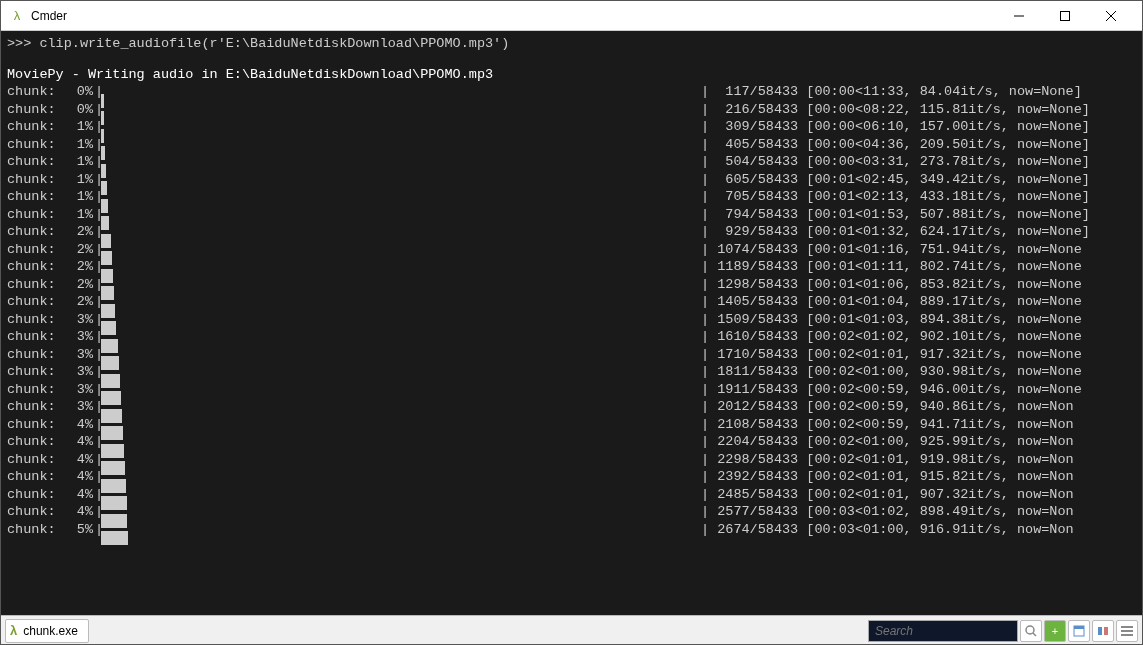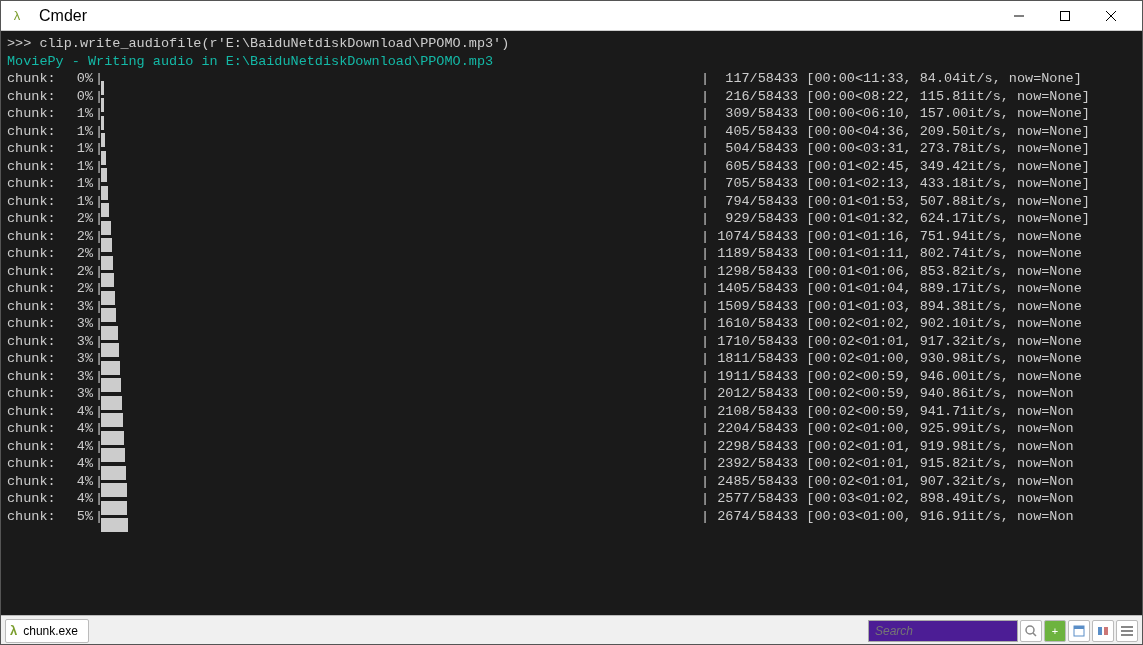--- a/index.html
+++ b/index.html
@@ -19,42 +19,42 @@
     padding: 0 8px;
     border-bottom: 1px solid #ccc;
   }
   .titlebar .icon {
     width: 16px; height: 16px;
     display: inline-flex; align-items: center; justify-content: center;
     margin-right: 6px;
     font-size: 13px;
     color: #7b9e2e;
   }
-  .titlebar .title { font-size: 16px; color: #000; margin-left: 8px; }
+  .titlebar .title { font-size: 12px; color: #000; }
   .winbtns { margin-left: auto; display: flex; }
   .winbtn {
     width: 46px; height: 30px;
     display: flex; align-items: center; justify-content: center;
     font-size: 11px; color: #000;
   }
   .winbtn svg { width: 10px; height: 10px; stroke: #000; }
   .terminal {
     background: #1a1a1a;
     color: #ccc;
     font-family: Consolas, "Courier New", monospace;
     font-size: 13.5px;
     line-height: 17.5px;
     height: 584px;
     padding: 4px 6px;
     white-space: pre;
     overflow: hidden;
     position: relative;
   }
   .terminal .cmdline { color: #ccc; }
-  .terminal .status { color: #14b8a6; }
+  .terminal .status { color: #ffffff; margin-top: 13px; }
   .row { display: flex; align-items: center; }
   .row .lbl { width: 52px; }
   .row .pct { width: 36px; text-align: right; padding-right:2px;}
   .row .sep1 { width: 6px; }
   .row .bar { width: 600px; position: relative; }
   .row .bar .fill { position: absolute; left: 0; top: 2px; height: 14px; background: #ccc; }
   .row .stats { flex: 1; color: #ccc; }
   .statusbar {
     height: 30px;
     background: #f0f0f0;
@@ -75,21 +75,21 @@
   .tab .lambda { color: #7b9e2e; font-weight: bold; margin-right: 6px; font-size: 13px;}
   .rightctrls {
     margin-left: auto;
     display: flex; align-items: center; gap: 2px;
   }
   .search {
     width: 150px; height: 22px;
     border: 1px solid #aaa;
     font-size: 12px; font-style: italic; color: #888;
     padding: 0 6px;
-    background: #4c1d95;
+    background: #0f172a;
   }
   .ctrlbtn {
     width: 22px; height: 22px;
     border: 1px solid #bbb;
     background: #fff;
     display: flex; align-items: center; justify-content: center;
     font-size: 11px;
     border-radius: 2px;
   }
   .ctrlbtn.green { background: #6db33f; color:#fff;}

